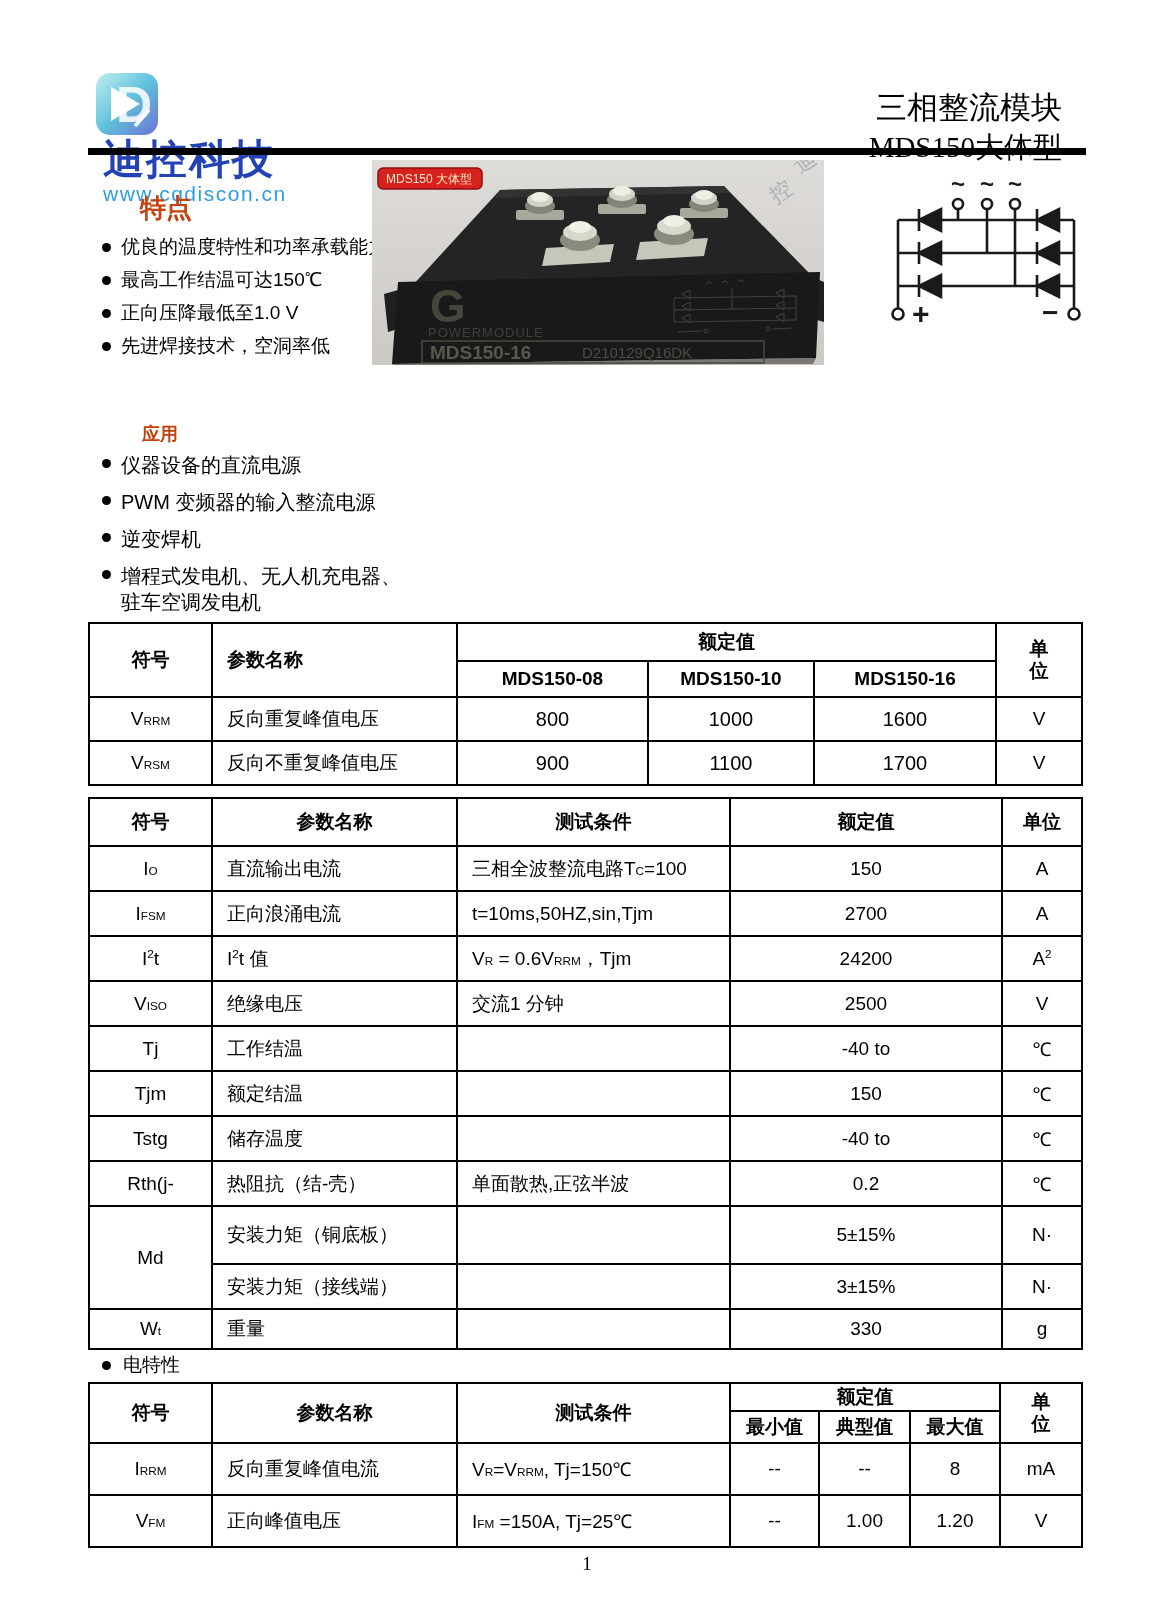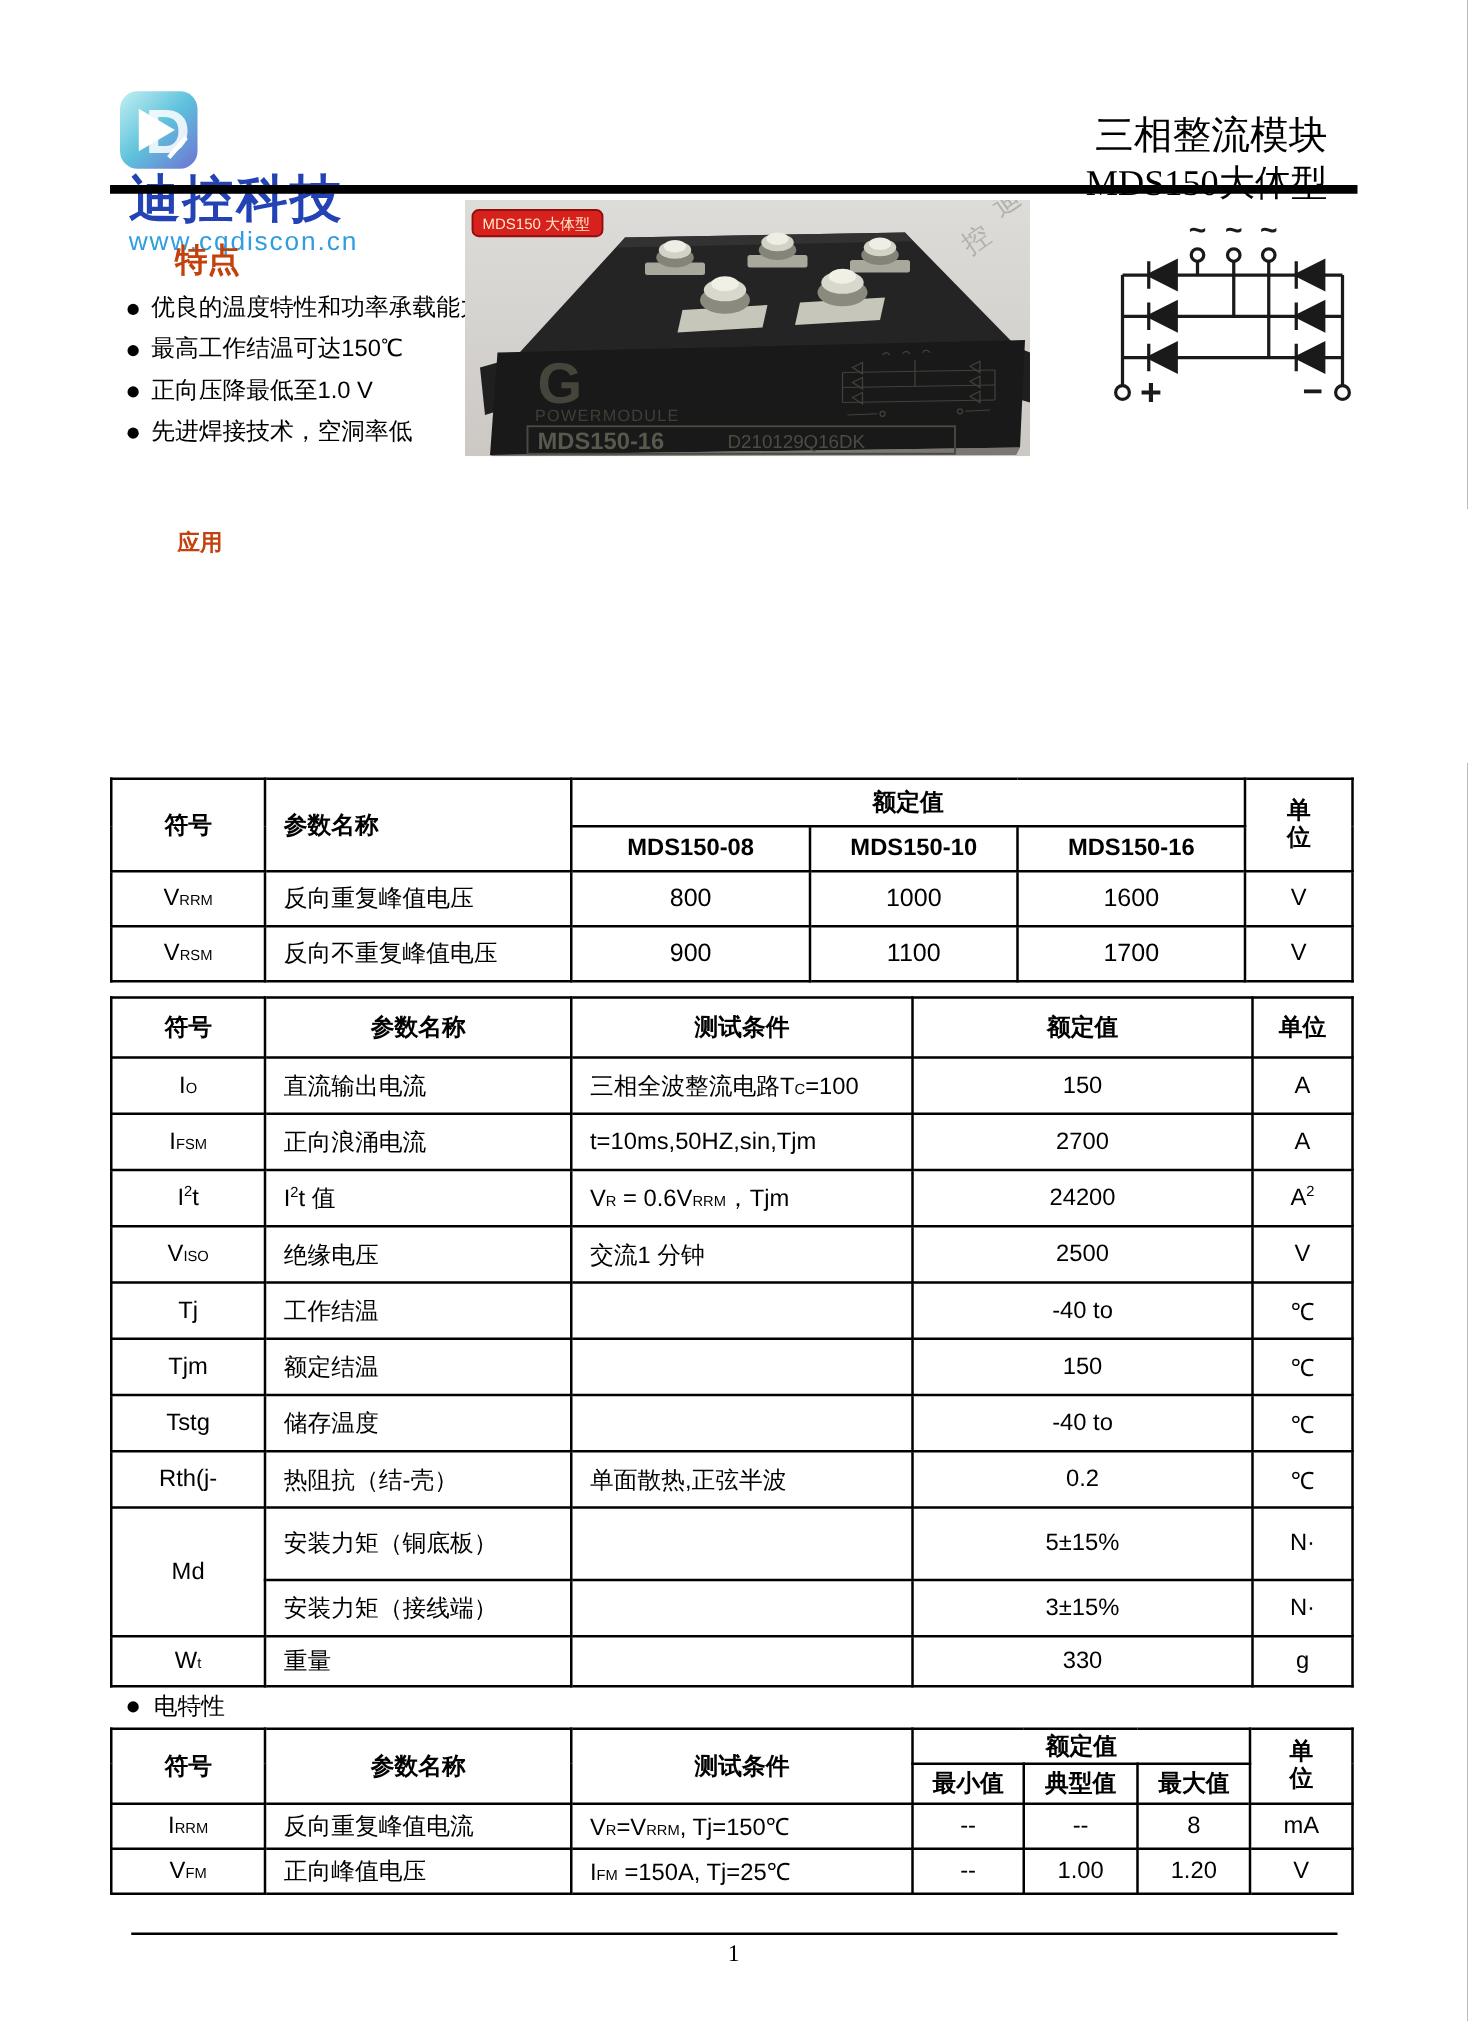--- a/index.html
+++ b/index.html
@@ -48,21 +48,21 @@
   .sb{font-size:0.62em;}              
   .sp{font-size:0.62em;vertical-align:super;} 
   .stack span{display:block;line-height:1.15;}
   .t1{top:622px;}
   .t1 tr.hr1{height:38px;}.t1 tr.hr2{height:36px;}.t1 tr.dr{height:44px;}
   .t2{top:797px;}
   .t2 tr.hr1{height:48px;}.t2 tr.dr{height:45px;}.t2 tr.md1{height:58px;}.t2 tr.wt{height:40px;}
   .elabel{position:absolute;left:100px;top:1352px;display:flex;align-items:center;font-size:19px;}
   .elabel .dot{margin:0 12px 0 2px;}
   .t3{top:1382px;}
-  .t3 tr.hr1{height:28px;}.t3 tr.hr2{height:32px;}.t3 tr.dr{height:36px;}
+  .t3 tr.hr1{height:28px;}.t3 tr.hr2{height:32px;}.t3 tr.dr{height:52px;}
 
   
   .frule{position:absolute;left:105px;top:1546px;width:965px;height:2px;background:#000;}
   .pageno{position:absolute;left:0;top:1553px;width:1174px;text-align:center;
           font-family:"Liberation Serif",serif;font-size:19px;}
 </style>
 </head>
 <body>
 
 <div class="page">
@@ -234,20 +234,39 @@
     <g font-family="Liberation Sans, sans-serif" fill="#1a1a1a">
       <text x="91" y="24" font-size="24" font-weight="bold">~</text>
       <text x="120" y="24" font-size="24" font-weight="bold">~</text>
       <text x="148" y="24" font-size="24" font-weight="bold">~</text>
       <text x="52" y="156" font-size="30" font-weight="bold">+</text>
       <text x="182" y="154" font-size="28" font-weight="bold">−</text>
     </g>
   </svg>
 
   <div class="sec-h app-h">应用</div>
+  <div class="blist app-list">
+    <div class="bitem">
+        <span class="dot"></span>
+        <span class="btext">仪器设备的直流电源</span>
+      </div>
+    <div class="bitem">
+        <span class="dot"></span>
+        <span class="btext">PWM 变频器的输入整流电源</span>
+      </div>
+    <div class="bitem">
+        <span class="dot"></span>
+        <span class="btext">逆变焊机</span>
+      </div>
+    <div class="bitem">
+        <span class="dot"></span>
+        <span class="btext">增程式发电机、无人机充电器、
+驻车空调发电机</span>
+      </div>
+  </div>
 
   <table class="dtab t1">
     <colgroup>
         <col style="width:123px">
         <col style="width:245px">
         <col style="width:191px">
         <col style="width:166px">
         <col style="width:182px">
         <col style="width:86px">
       </colgroup>

